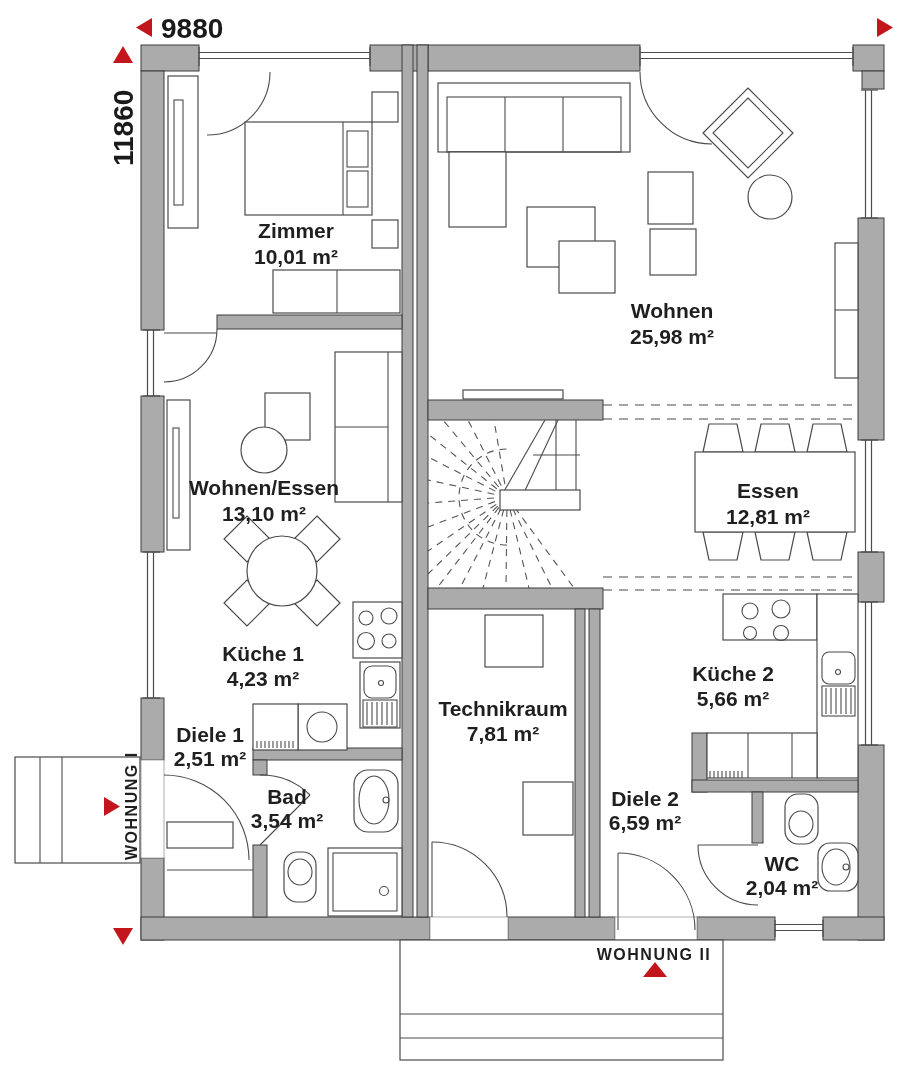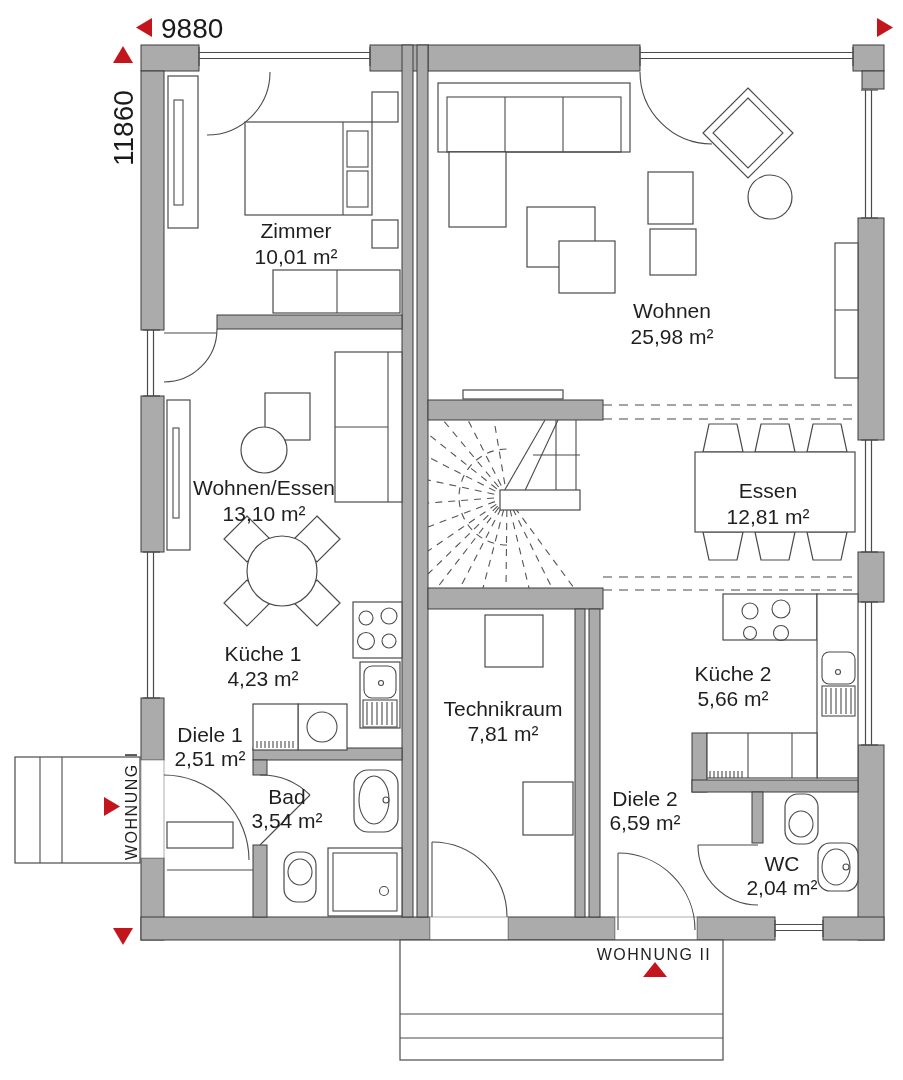--- a/index.html
+++ b/index.html
@@ -1,17 +1,17 @@
 <!DOCTYPE html>
 <html><head>
 <meta charset="utf-8">
 <style>
   html,body{margin:0;padding:0;background:#ffffff;}
   #stage{position:relative;width:903px;height:1080px;background:#ffffff;overflow:hidden;
-         font-family:"Liberation Sans",sans-serif;}
+         font-family:"Liberation Sans",sans-serif;font-weight:bold;}
   svg{display:block;}
   .wall{fill:#ababab;stroke:#3d3d3d;stroke-width:1;}
   .gap{fill:#ffffff;stroke:#9a9a9a;stroke-width:0.8;}
   .win{stroke:#4b4b4b;stroke-width:1.2;fill:none;}
   .door{stroke:#4b4b4b;stroke-width:1.1;fill:none;}
   .furn{fill:#ffffff;stroke:#4b4b4b;stroke-width:1.2;}
   .thin{stroke:#4b4b4b;stroke-width:1.1;fill:none;}
   .dash{stroke:#4b4b4b;stroke-width:1.2;stroke-dasharray:9 7;fill:none;}
   .tread{stroke:#555555;stroke-width:1.1;stroke-dasharray:7 6;fill:none;}
   .roomname,.roomarea{font-size:21px;fill:#1f1f1f;text-anchor:middle;}

